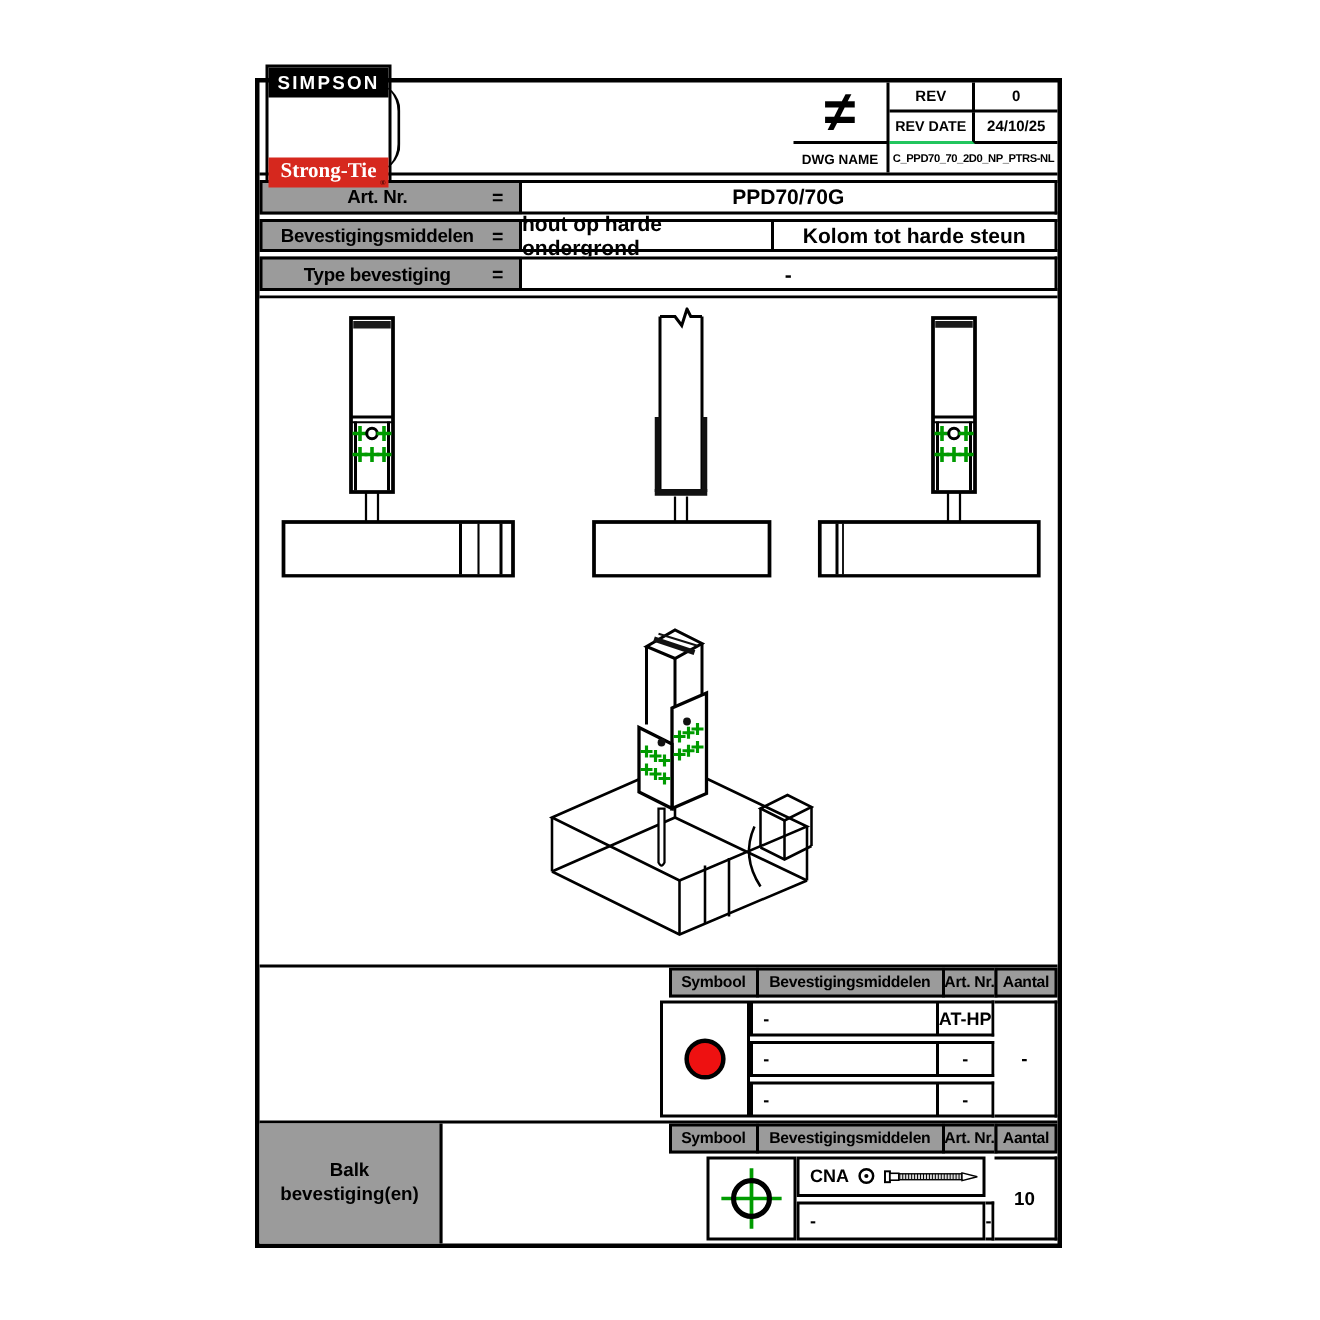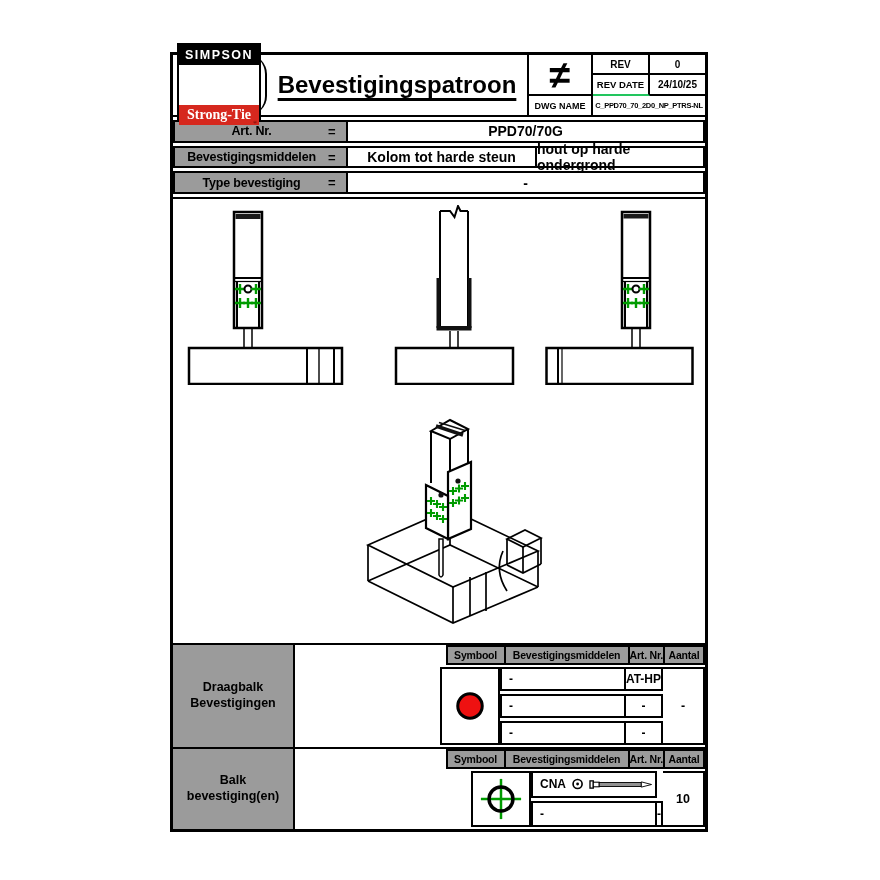--- a/index.html
+++ b/index.html
@@ -93,23 +93,20 @@
 
 <div class="sheet">
 
   <div class="hdr section">
     <div class="logo-cell">
       <div class="logo-box">
         <div class="logo-top">SIMPSON</div>
         <div class="logo-bottom"><span>Strong-Tie</span><span class="logo-reg">®</span></div>
       </div>
     </div>
-    <div class="title-cell">
-        <span>Bevestigingspatroon</span>
-      </div>
     <div class="neq-cell">≠</div>
     <div class="rev-label">REV</div>
     <div class="rev-val">0</div>
     <div class="revdate-label">REV DATE</div>
     <div class="revdate-val">24/10/25</div>
     <div class="dwg-label">DWG NAME</div>
     <div class="dwg-val">C_PPD70_70_2D0_NP_PTRS-NL</div>
   </div>
 
   <div class="info section">
@@ -118,22 +115,22 @@
         <span class="lab">Art. Nr.</span>
           <span class="eq">=</span>
       </div>
       <div class="ibox ival">PPD70/70G</div>
     </div>
     <div class="irow">
       <div class="ibox ilabel">
         <span class="lab">Bevestigingsmiddelen</span>
           <span class="eq">=</span>
       </div>
+      <div class="ibox ival split-l">hout op harde ondergrond</div>
       <div class="ibox ival split-r">Kolom tot harde steun</div>
-      <div class="ibox ival split-l">hout op harde ondergrond</div>
     </div>
     <div class="irow">
       <div class="ibox ilabel">
         <span class="lab">Type bevestiging</span>
           <span class="eq">=</span>
       </div>
       <div class="ibox ival">-</div>
     </div>
   </div>
 
@@ -240,24 +237,20 @@
       <use href="#gp2" transform="translate(76,86)"></use>
       <use href="#gp2" transform="translate(82,89)"></use>
       <use href="#gp2" transform="translate(88,92)"></use>
       <use href="#gp2" transform="translate(76,98)"></use>
       <use href="#gp2" transform="translate(82,101)"></use>
       <use href="#gp2" transform="translate(88,104)"></use>
     </svg>
   </div>
 
   <div class="ftable ft1 section">
-    <div class="fgroup">
-      <span>Draagbalk</span>
-      <span>Bevestigingen</span>
-    </div>
     <div class="fmain">
       <div class="fheadrow">
         <div class="fh c-sym">Symbool</div>
         <div class="fh c-mid">Bevestigingsmiddelen</div>
         <div class="fh c-art">Art. Nr.</div>
         <div class="fh c-aan">Aantal</div>
       </div>
       <div class="fbody">
         <div class="fsym">
           <svg width="32" height="32" viewBox="0 0 34 34">

